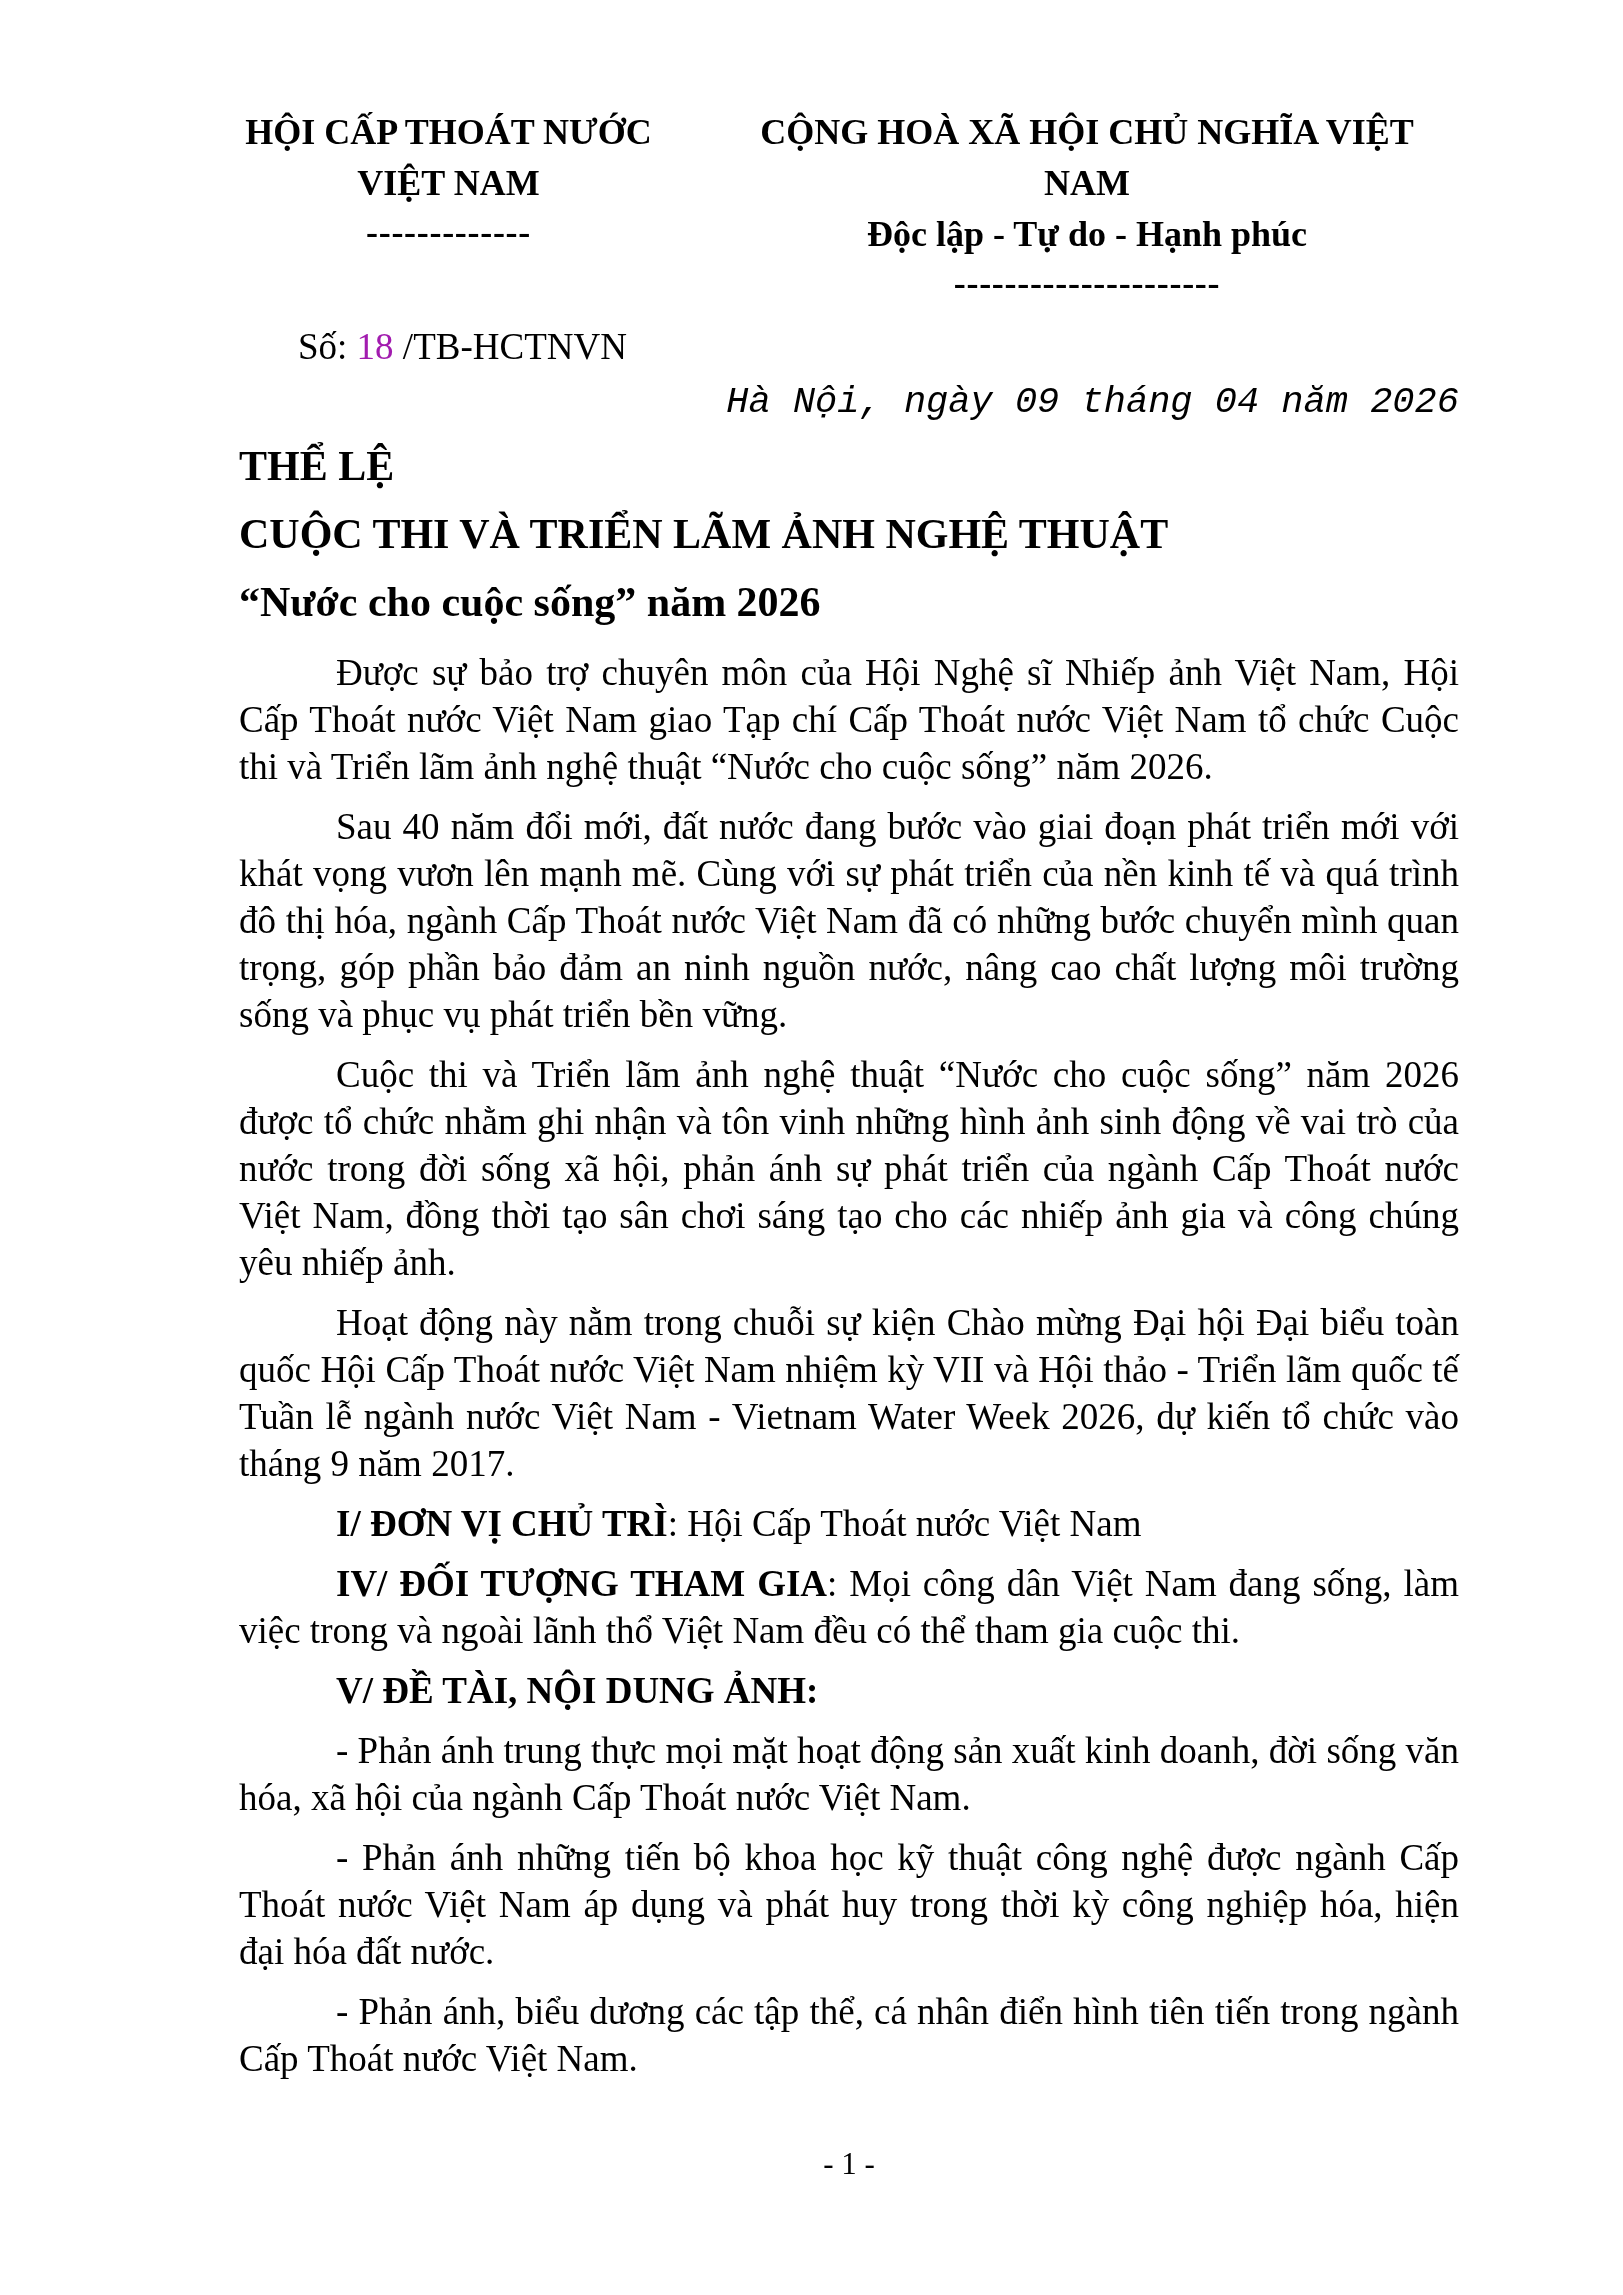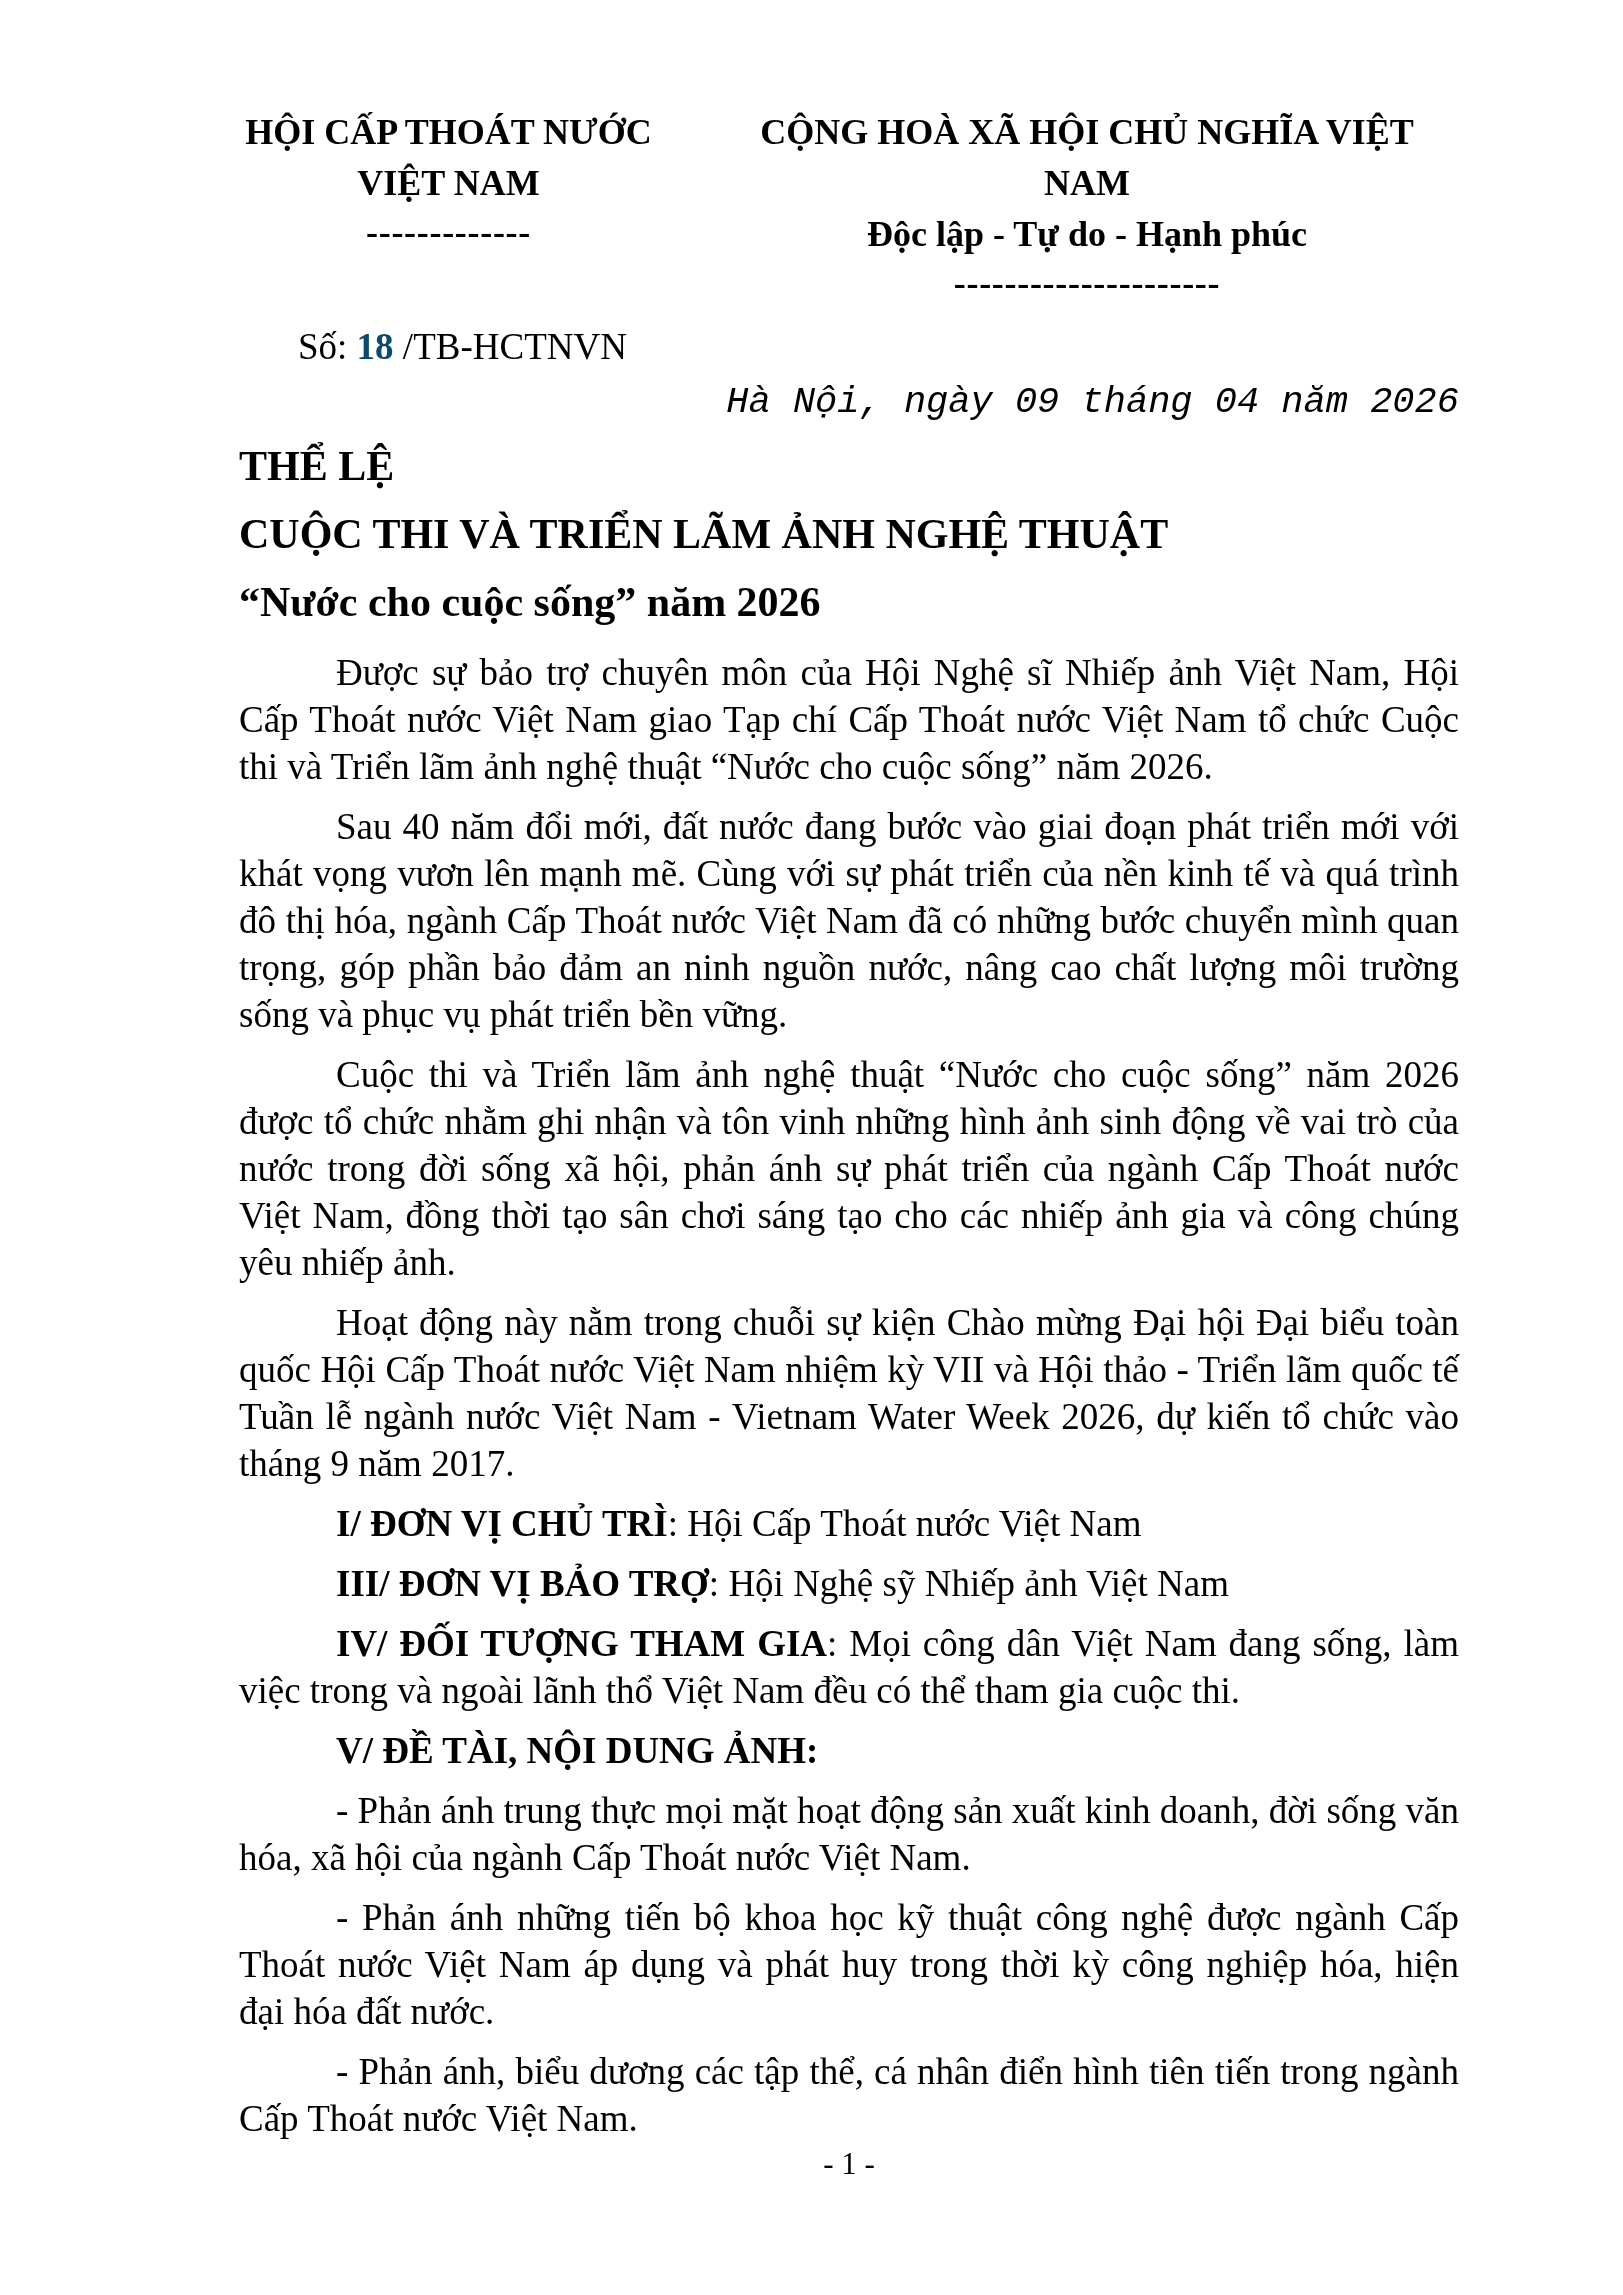--- a/index.html
+++ b/index.html
@@ -19,21 +19,21 @@
     width:419px; text-align:center;
     font-weight:bold; font-size:36px; line-height:51px;
   }
   .header-right {
     flex:1; margin-left:57px; text-align:center;
     font-weight:bold; font-size:36px; line-height:51px;
   }
   .divider { font-weight:bold; font-size:36px; line-height:36px; margin-top:5.2px; letter-spacing:0.7px; }
 
   .doc-number { margin-top:22px; margin-left:59px; font-size:37px; line-height:47px; }
-  .doc-number .num { color:#0c4a6e; font-weight:bold; }
+  .doc-number .num { color:#a21caf; font-weight:normal; }
 
   .place-date { margin-top:9.2px; text-align:right; font-style:italic; font-size:37px; line-height:47px;font-family:Liberation Mono, monospace; }
 
   .title-block { text-align:left; font-weight:bold; font-size:42px; line-height:68px; margin-top:5.2px; }
 
   p.body {
     font-size:37px; line-height:47px;
     text-align:justify; text-indent:97px;
     margin:13px 0 0 0;
   }
@@ -74,21 +74,20 @@
     </div>
 
     <p class="body">Được sự bảo trợ chuyên môn của Hội Nghệ sĩ Nhiếp ảnh Việt Nam, Hội Cấp Thoát nước Việt Nam giao Tạp chí Cấp Thoát nước Việt Nam tổ chức Cuộc thi và Triển lãm ảnh nghệ thuật “Nước cho cuộc sống” năm 2026.</p>
     <p class="body">Sau 40 năm đổi mới, đất nước đang bước vào giai đoạn phát triển mới với khát vọng vươn lên mạnh mẽ. Cùng với sự phát triển của nền kinh tế và quá trình đô thị hóa, ngành Cấp Thoát nước Việt Nam đã có những bước chuyển mình quan trọng, góp phần bảo đảm an ninh nguồn nước, nâng cao chất lượng môi trường sống và phục vụ phát triển bền vững.</p>
     <p class="body">Cuộc thi và Triển lãm ảnh nghệ thuật “Nước cho cuộc sống” năm 2026 được tổ chức nhằm ghi nhận và tôn vinh những hình ảnh sinh động về vai trò của nước trong đời sống xã hội, phản ánh sự phát triển của ngành Cấp Thoát nước Việt Nam, đồng thời tạo sân chơi sáng tạo cho các nhiếp ảnh gia và công chúng yêu nhiếp ảnh.</p>
     <p class="body">Hoạt động này nằm trong chuỗi sự kiện Chào mừng Đại hội Đại biểu toàn quốc Hội Cấp Thoát nước Việt Nam nhiệm kỳ VII và Hội thảo - Triển lãm quốc tế Tuần lễ ngành nước Việt Nam - Vietnam Water Week 2026, dự kiến tổ chức vào tháng 9 năm 2017.</p>
 
     <p class="body"><span class="section-label">I/ ĐƠN VỊ CHỦ TRÌ</span><span>: </span><span>Hội Cấp Thoát nước Việt Nam</span></p>
 
 
-    <p class="body"><span class="section-label">III/ ĐƠN VỊ BẢO TRỢ</span><span>: </span><span>Hội Nghệ sỹ Nhiếp ảnh Việt Nam</span></p>
 
     <p class="body"><span class="section-label">IV/ ĐỐI TƯỢNG THAM GIA</span><span>: </span><span>Mọi công dân Việt Nam đang sống, làm việc trong và ngoài lãnh thổ Việt Nam đều có thể tham gia cuộc thi.</span></p>
 
     <p class="body"><span class="section-label">V/ ĐỀ TÀI, NỘI DUNG ẢNH</span><span class="section-label">:</span><span></span></p>
 
     <p class="body">- Phản ánh trung thực mọi mặt hoạt động sản xuất kinh doanh, đời sống văn hóa, xã hội của ngành Cấp Thoát nước Việt Nam.</p>
     <p class="body">- Phản ánh những tiến bộ khoa học kỹ thuật công nghệ được ngành Cấp Thoát nước Việt Nam áp dụng và phát huy trong thời kỳ công nghiệp hóa, hiện đại hóa đất nước.</p>
     <p class="body">- Phản ánh, biểu dương các tập thể, cá nhân điển hình tiên tiến trong ngành Cấp Thoát nước Việt Nam.</p>
 
   </div>

